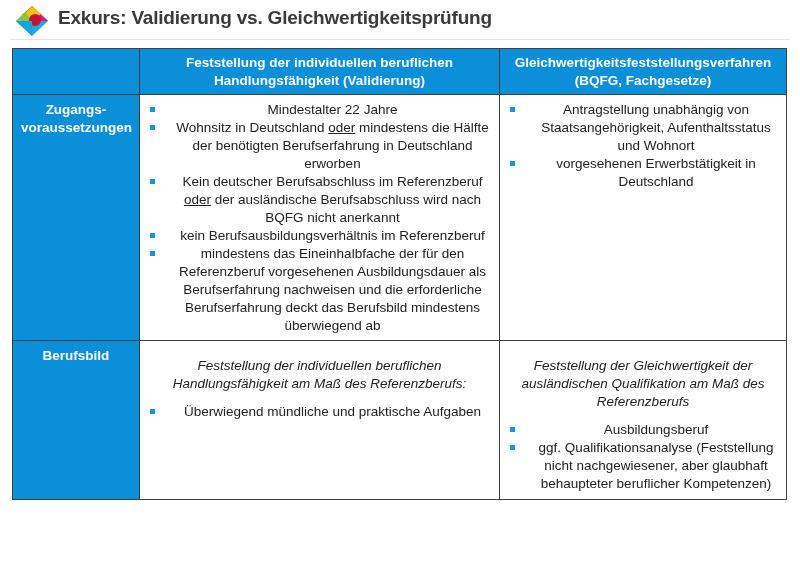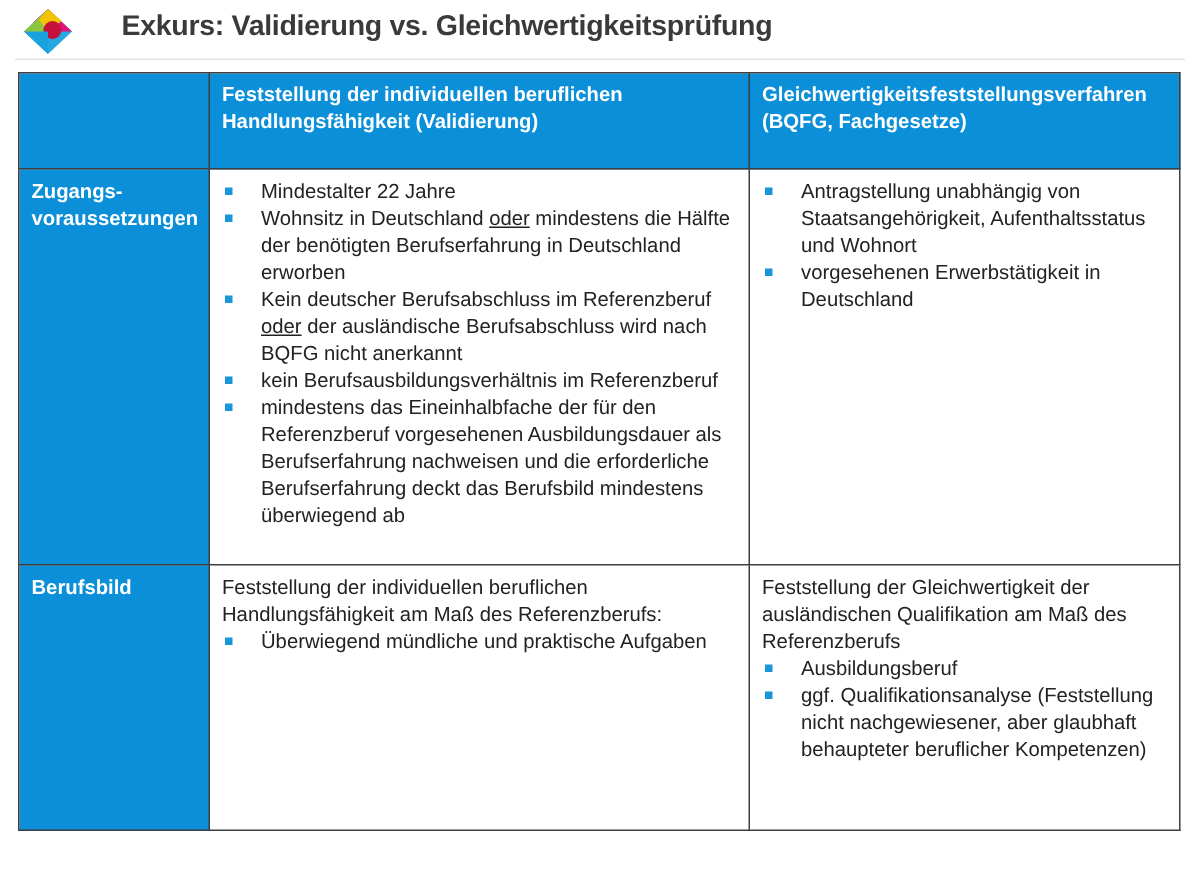--- a/index.html
+++ b/index.html
@@ -10,51 +10,51 @@
   }
   .header {
     position: absolute; left: 0; top: 0; width: 800px; height: 38px;
   }
   .logo {
     position: absolute; left: 15px; top: 5px; width: 34px; height: 32px;
   }
   .title {
     position: absolute; left: 58px; top: 7px;
     font-size: 19px; font-weight: bold; color: #3a3a3a;
-    letter-spacing: -0.2px; white-space: nowrap; margin-left: 23px;
+    letter-spacing: -0.2px; white-space: nowrap;
   }
   .title-rule {
     position: absolute; left: 10px; top: 39px; width: 780px; height: 1px;
     background: #e4e4e4;
   }
   table.cmp {
     position: absolute; left: 12px; top: 48px;
     width: 774px; border-collapse: collapse; table-layout: fixed;
   }
   table.cmp td, table.cmp th {
     border: 1px solid #3f3f3f; vertical-align: top;
-    font-size: 13.5px; line-height: 18px; text-align: left;
-    padding: 6px 8px 22px 8px;
+    font-size: 13.5px; line-height: 18px; text-align: center;
+    padding: 6px 8px 4px 8px;
   }
   col.c1 { width: 127px; }
   col.c2 { width: 360px; }
   col.c3 { width: 287px; }
   .blue { background: #0b8fd9; color: #ffffff; font-weight: bold; }
   tr.hdr th { height: 33px; padding-top: 5px; }
   tr.r1 td { height: 51px; }
   tr.r2 td { height: 235px; margin-left: 16px; }
   tr.r3 td { height: 148px; }
   ul.bl { list-style: none; margin: 0; padding: 0; }
   ul.bl li { position: relative; padding-left: 26px; }
   ul.bl li::before {
     content: ""; position: absolute; left: 2px; top: 6px;
     width: 5px; height: 5px; background: #1a96d8;
   }
   .ul { text-decoration: underline; }
-  .p { margin: 0; }
+  .p { margin: 10px; font-style: italic; }
 </style>
 </head>
 <body>
 
 <div class="header">
   <svg class="logo" viewBox="0 0 34 32">
     <polygon points="17,1 33,16 17,31 1,16" fill="#25a7e2"></polygon>
     <polygon points="17,1 33,16 17,16 7,10" fill="#e5127d"></polygon>
     <polygon points="1,16 17,1 17,16 8,22" fill="#8cc63f"></polygon>
     <polygon points="17,1 26,9 17,16 11,8" fill="#f2c500"></polygon>

